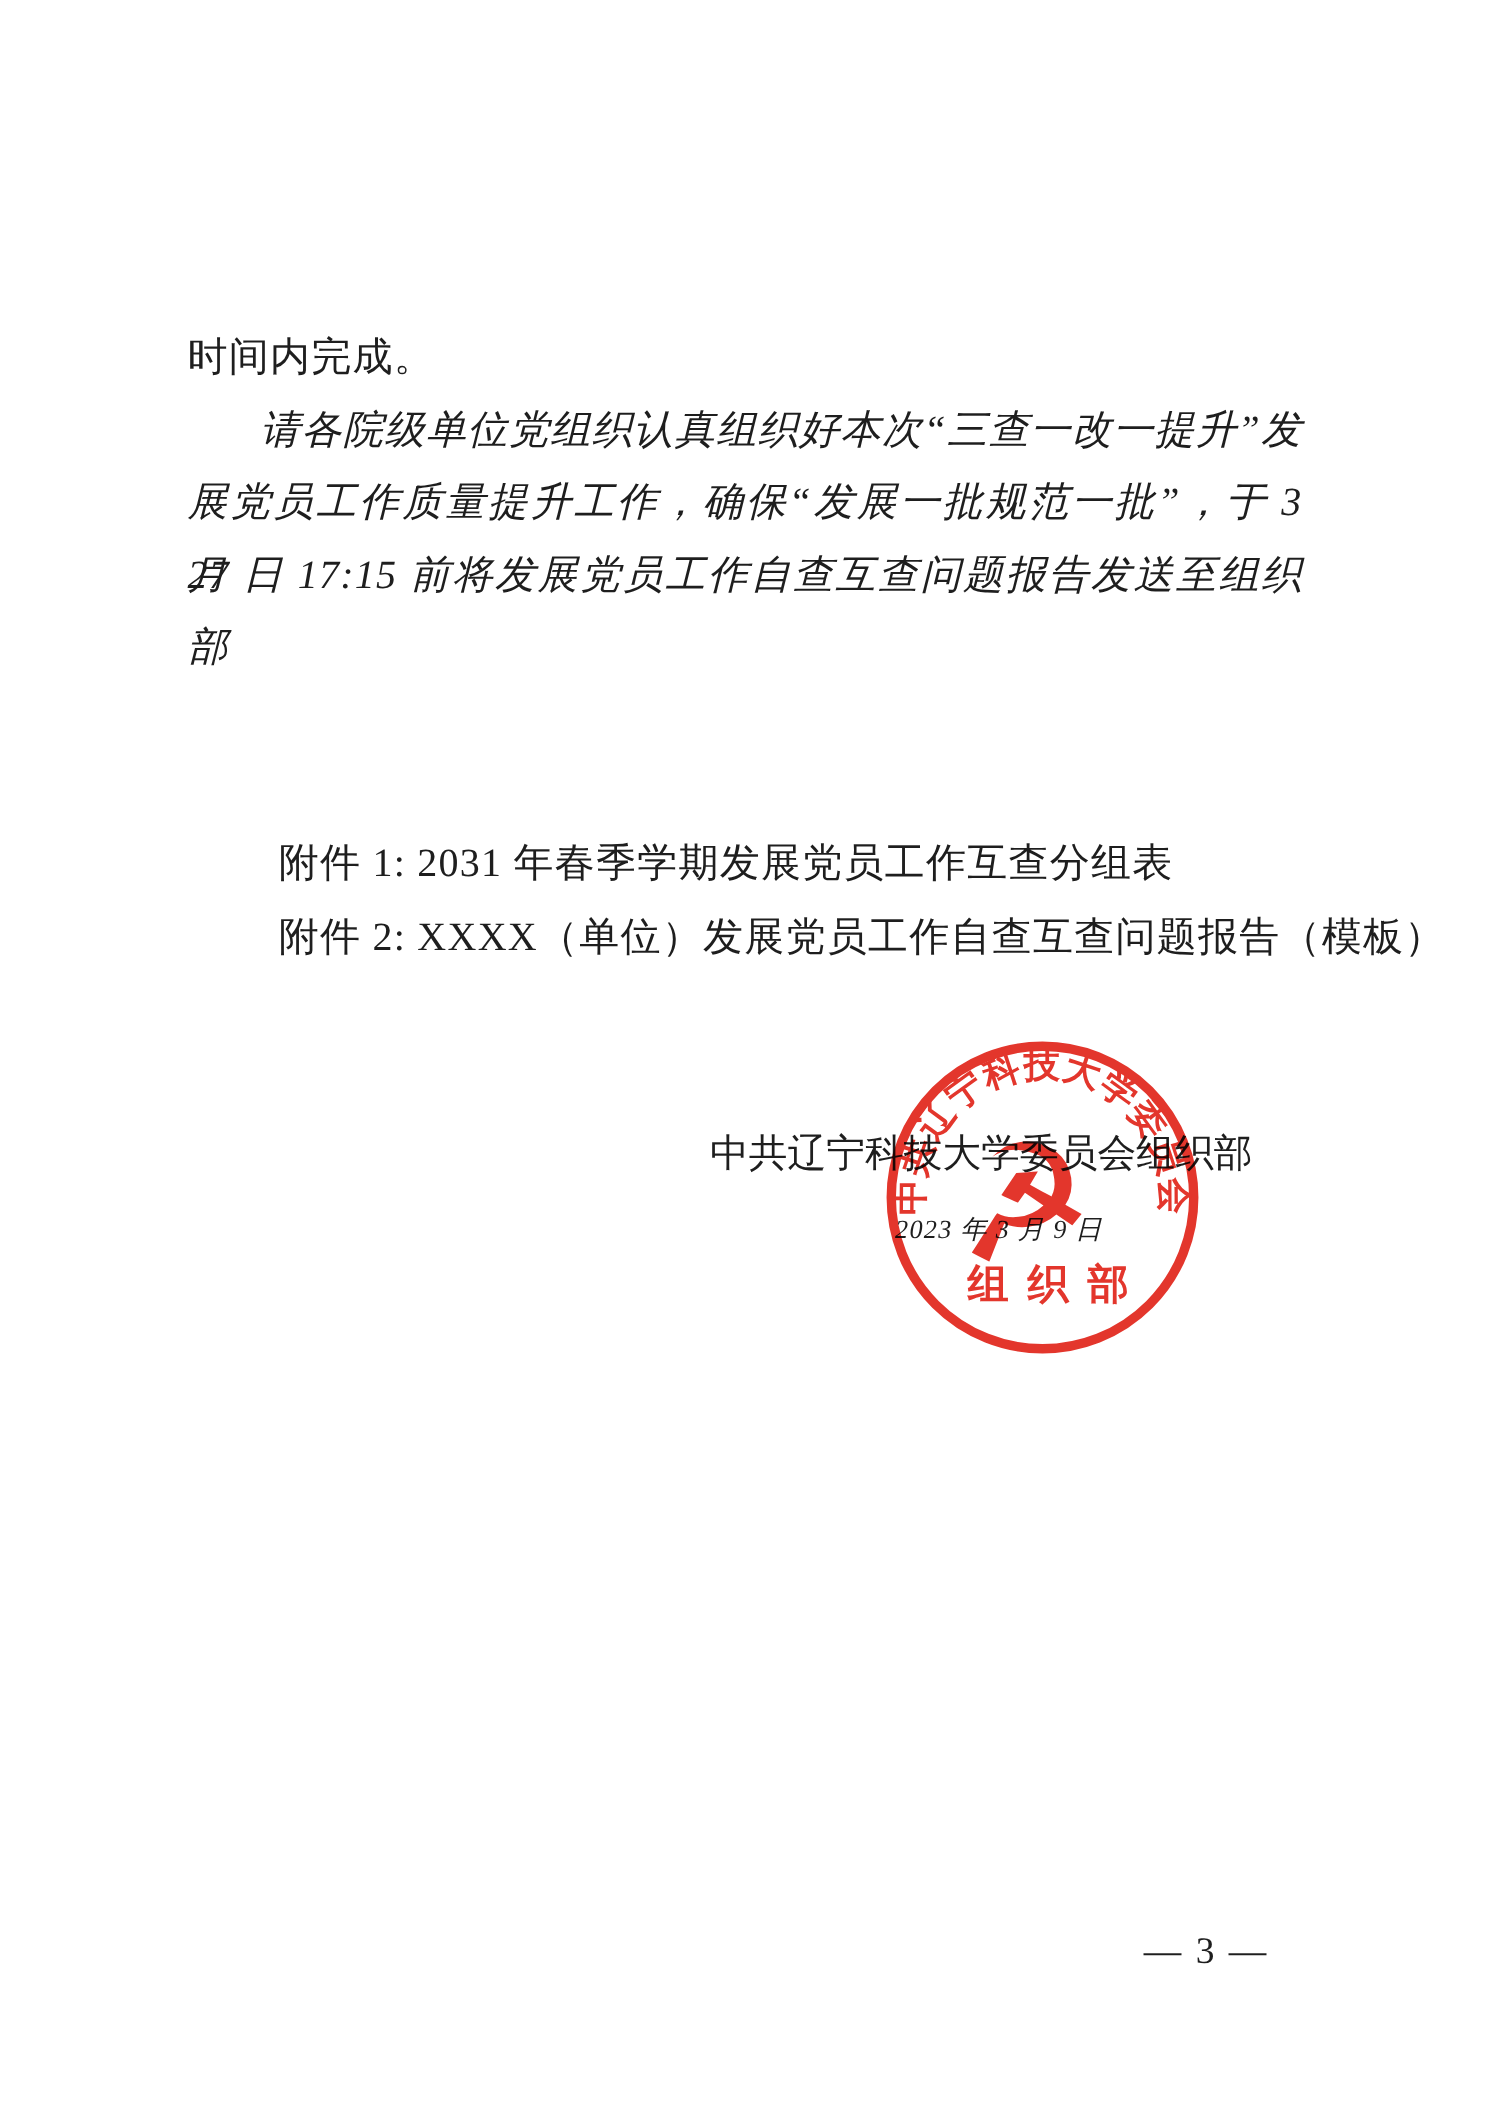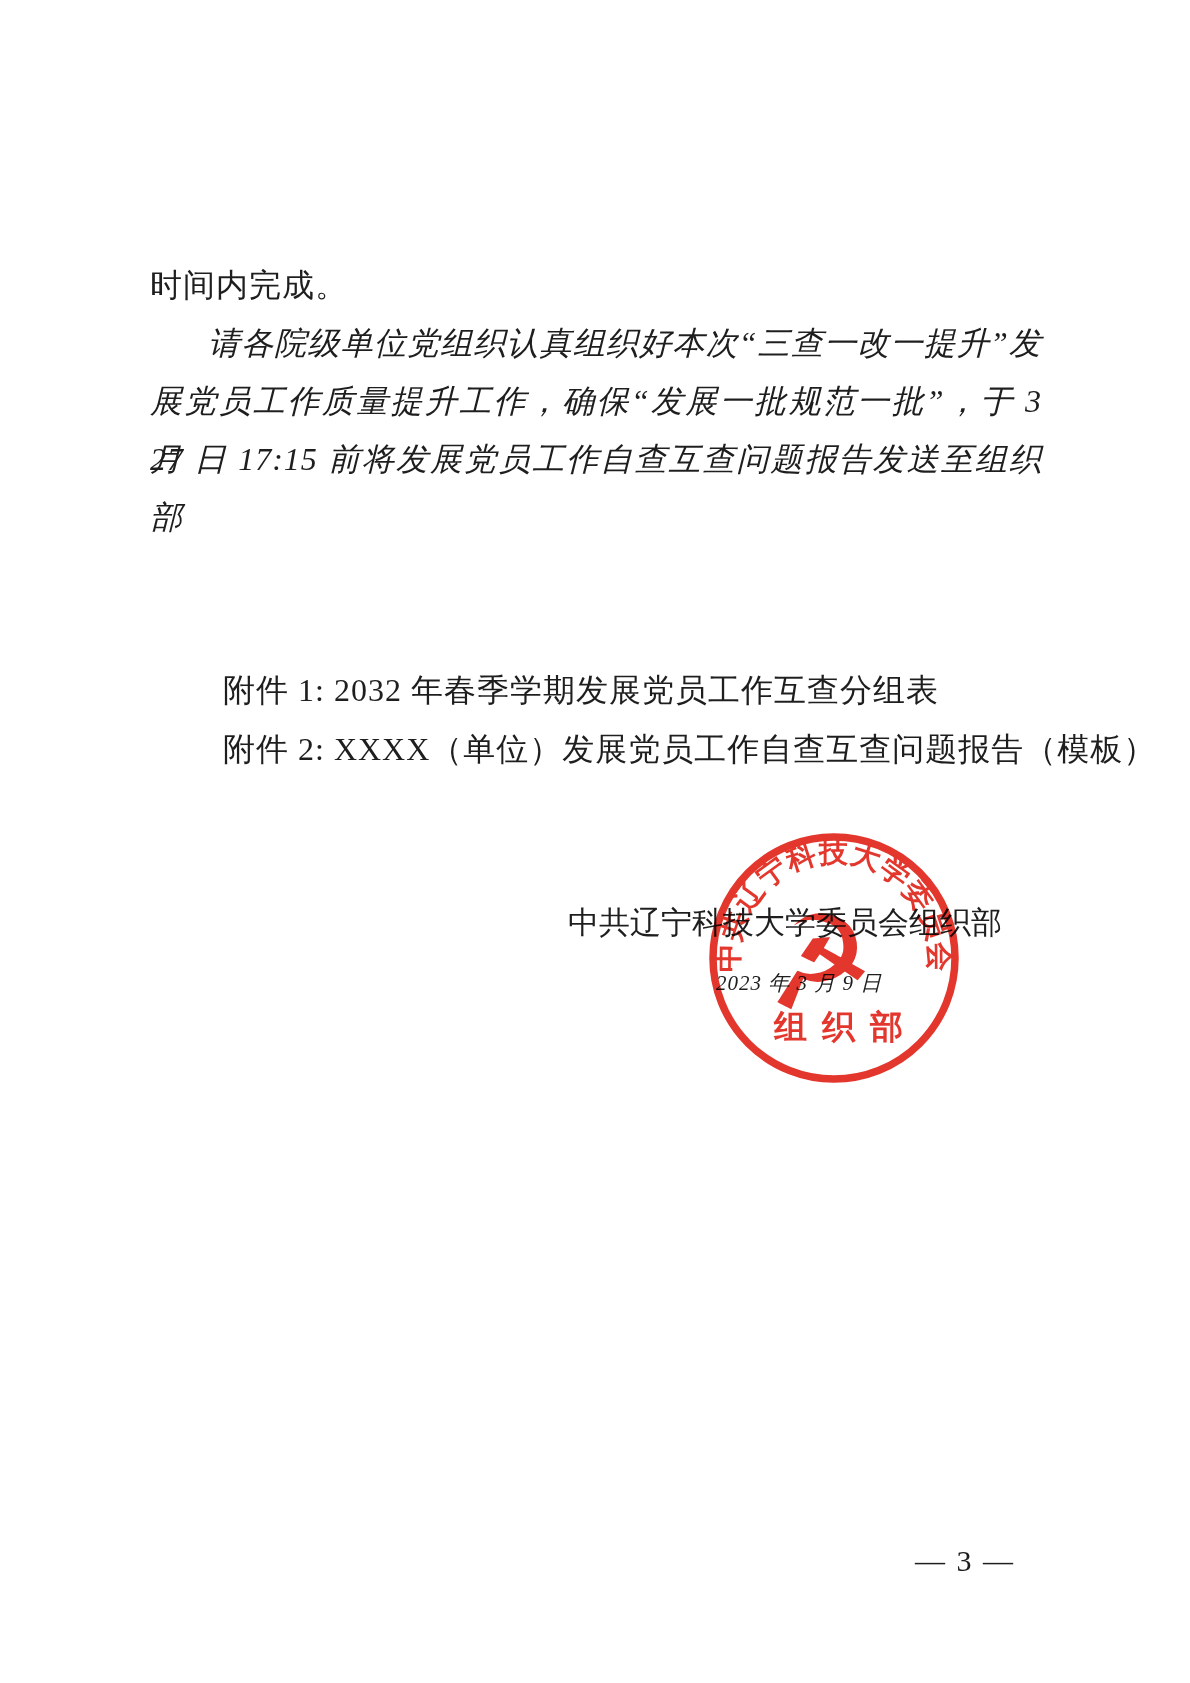--- a/index.html
+++ b/index.html
@@ -73,21 +73,21 @@
 <div class="page">
 
   <div class="body-block">
     <div class="bline">时间内完成。</div>
     <div class="bline just ind">请各院级单位党组织认真组织好本次“三查一改一提升”发</div>
     <div class="bline just">展党员工作质量提升工作，确保“发展一批规范一批”，于 3 月</div>
     <div class="bline just">27 日 17:15 前将发展党员工作自查互查问题报告发送至组织部</div>
   </div>
 
   <div class="attach-block">
-    <div class="aline">附件 1: 2032 年春季学期发展党员工作互查分组表</div>
+    <div class="aline">附件 1: 2031 年春季学期发展党员工作互查分组表</div>
     <div class="aline">附件 2: XXXX（单位）发展党员工作自查互查问题报告（模板）</div>
   </div>
 
   <div class="sig-org">中共辽宁科技大学委员会组织部</div>
   <div class="sig-date">2023 年 3 月 9 日</div>
 
   <svg class="seal" viewBox="-130 -130 260 260" aria-hidden="true">
     <circle cx="0" cy="0" r="121" fill="none" stroke="#e1261c" stroke-width="7.5"></circle>
     <path id="sealArc" d="M -94.5,16.7 A 96,96 0 1 1 94.5,16.7" fill="none"></path>
     <text font-size="29" letter-spacing="1" fill="#e1261c">

